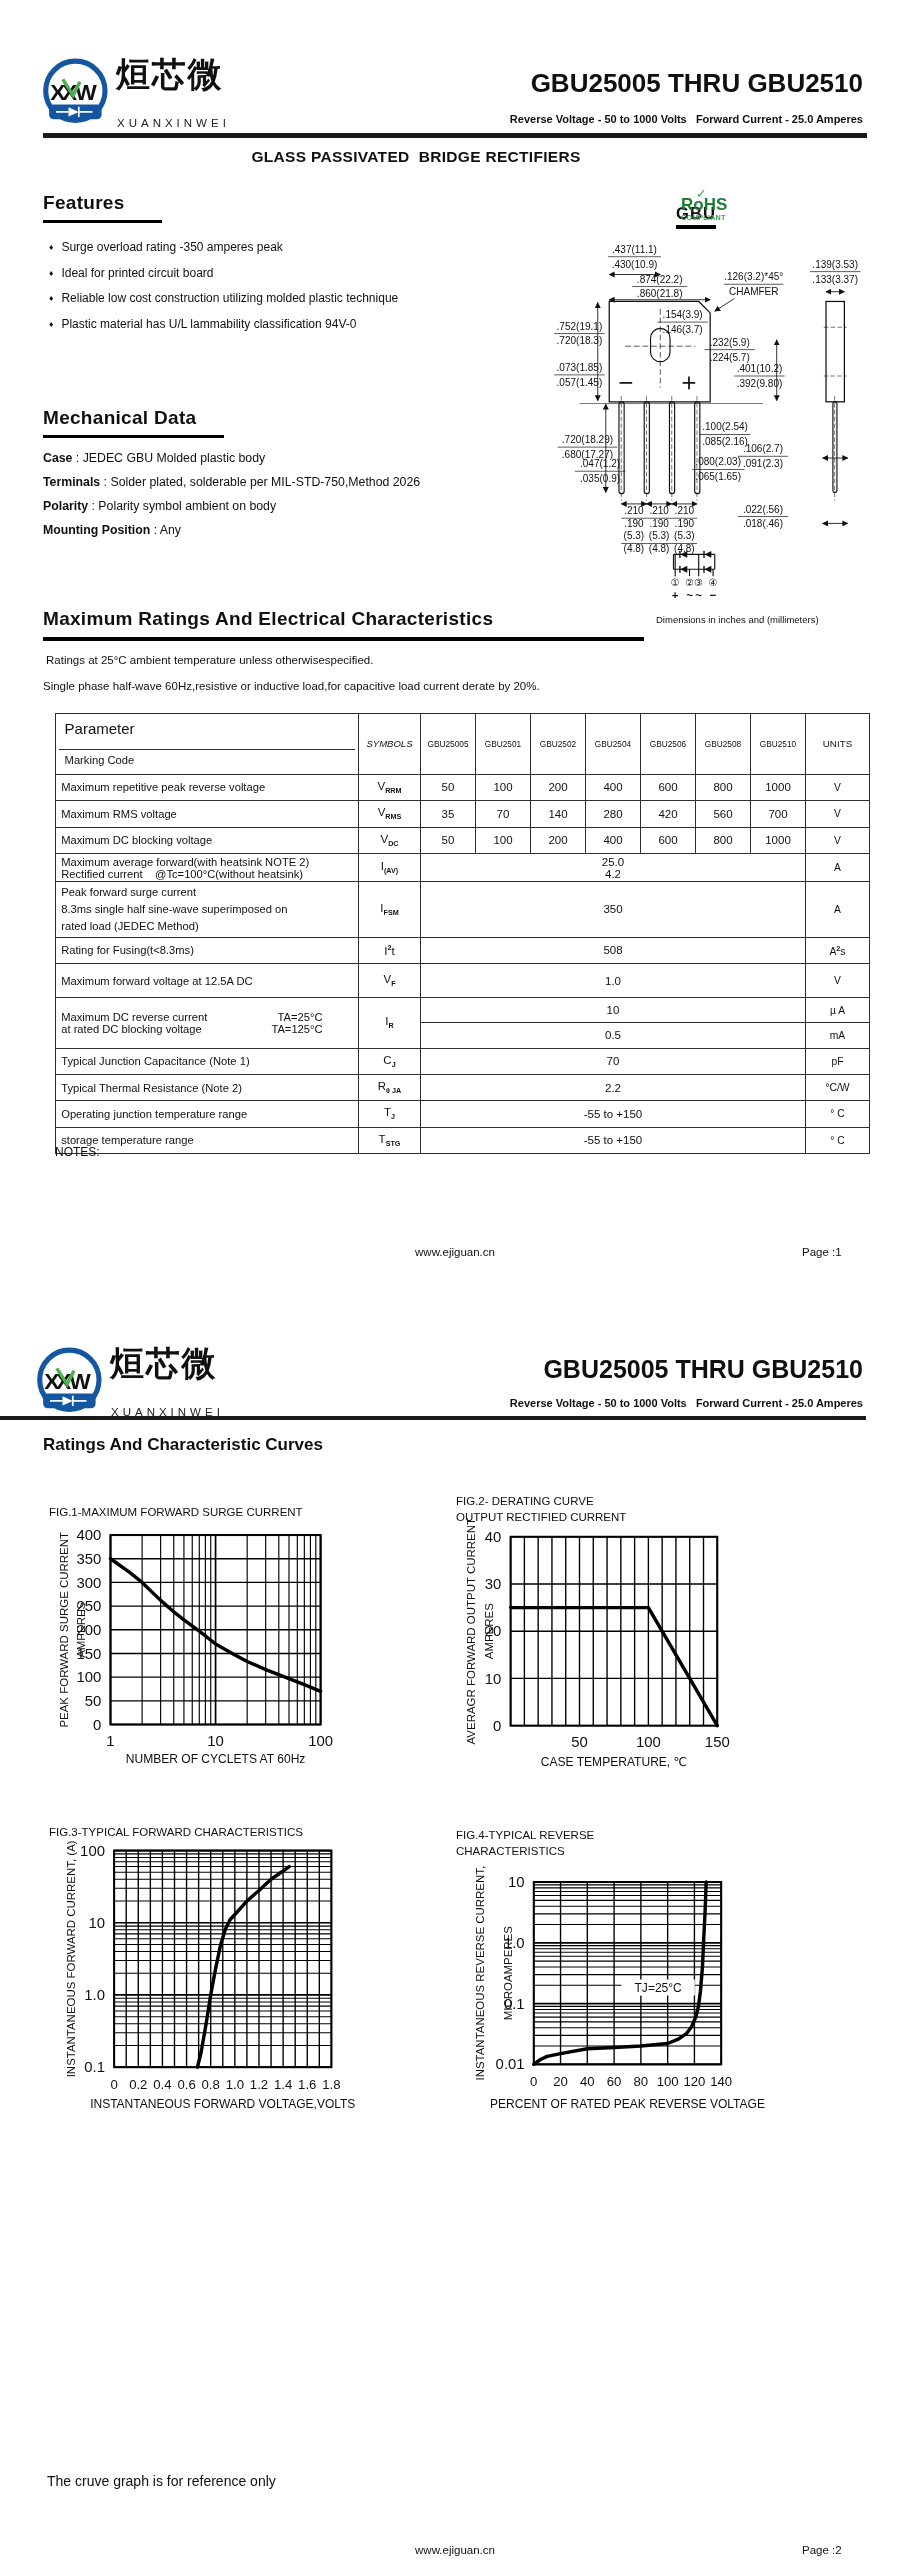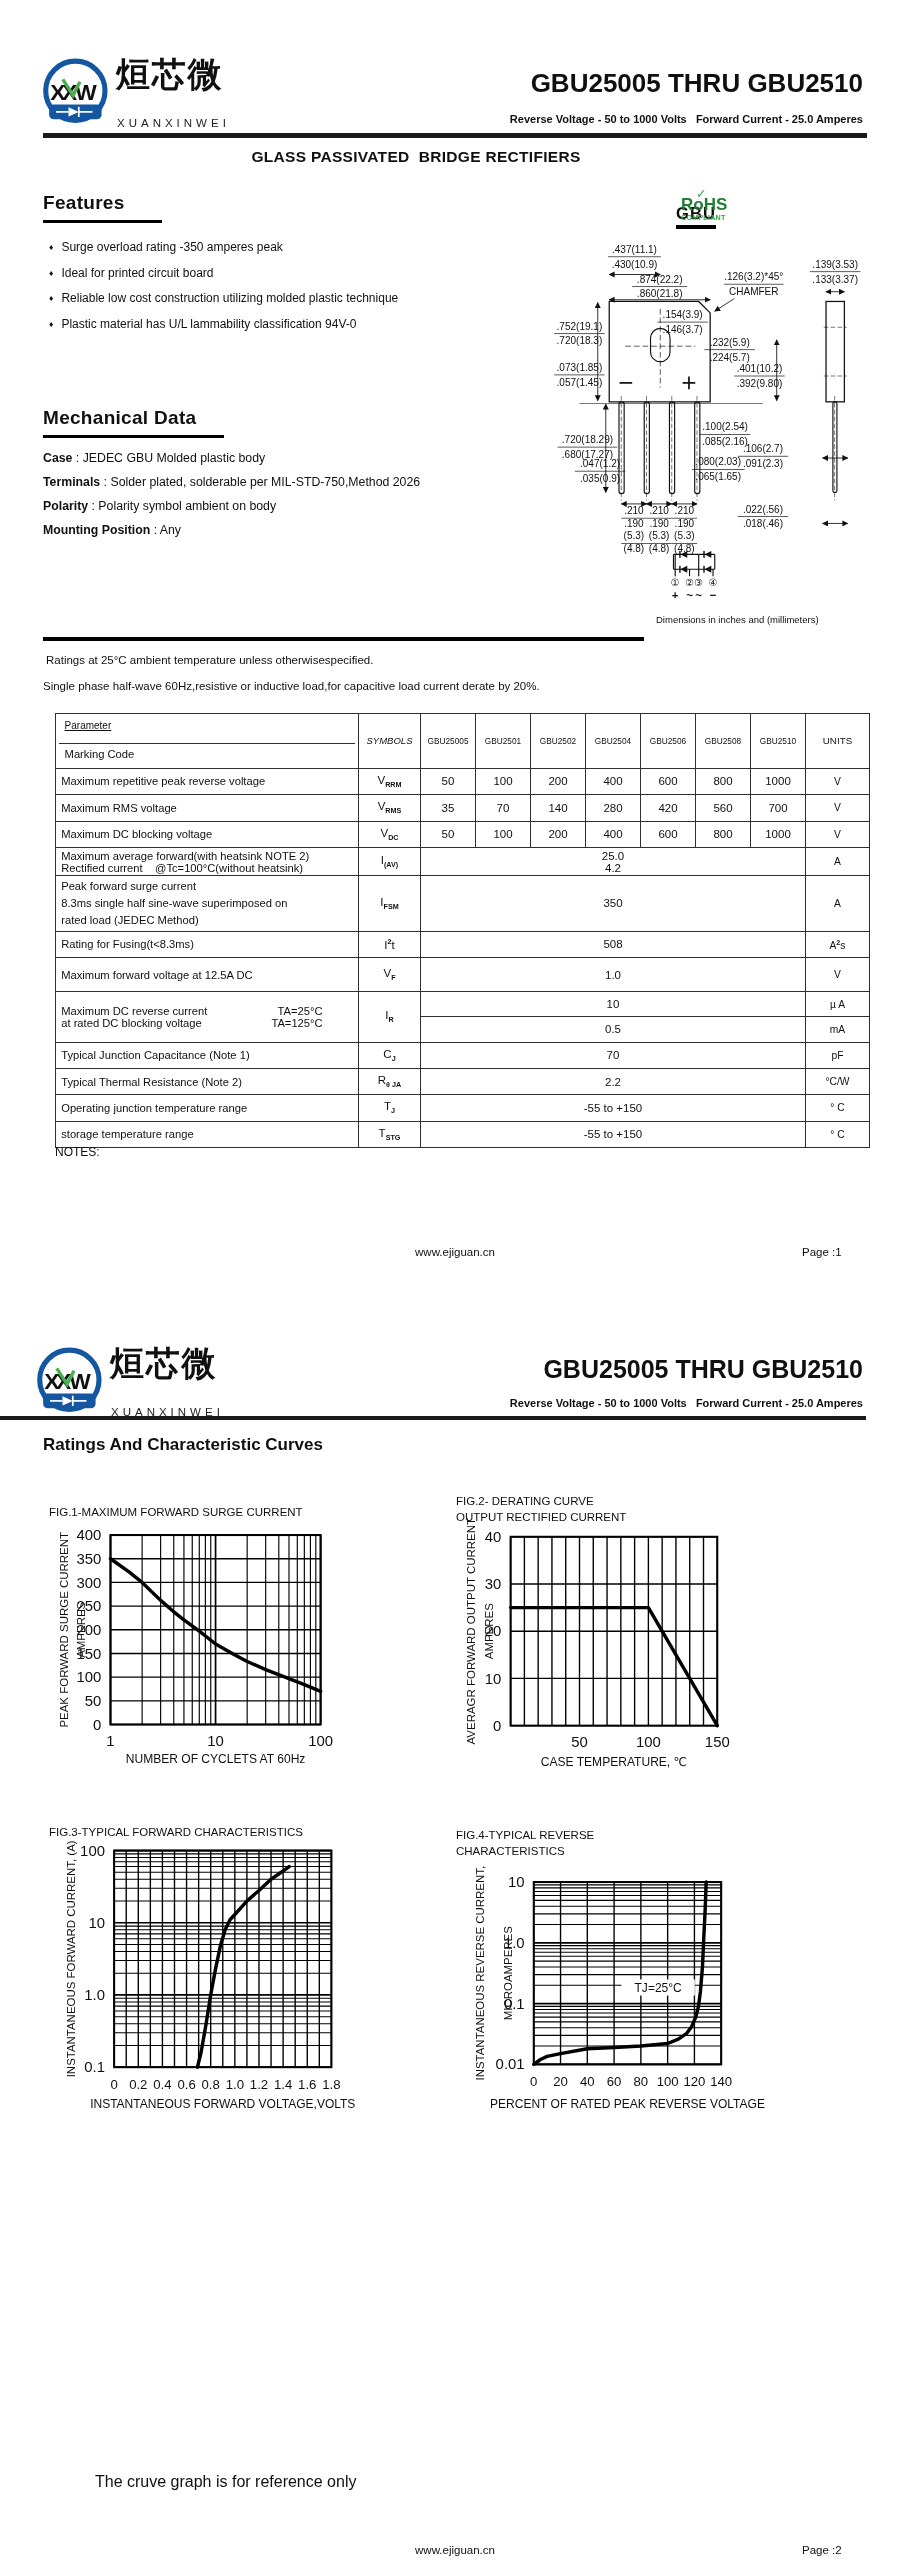--- a/index.html
+++ b/index.html
@@ -32,33 +32,33 @@
   .ratings .p{font-size:11.2px;text-align:left;padding-left:5.2px;}
   .ratings .v{text-align:center;font-size:11.5px;}
   .ratings .u{text-align:center;font-size:10.3px;}
   .dev{font-size:8.3px;font-weight:bold;text-align:center;padding:1.1px;}
   .sym-h{font-style:italic;font-size:9.5px;text-align:center;}
   .units-h{font-size:9.8px;font-weight:bold;text-align:center;}
   .sym{text-align:center;font-size:11.5px;}
   .sym sub{font-size:7.2px;font-weight:bold;}
   .sym sup,.u sup{font-size:7.2px;font-weight:bold;}
   .param-h{padding:0;}
-  .ph-top{border-bottom:1.1px solid #2e2e2e;padding:4.6px 0 11.5px 5.2px;font-size:10px;text-align:left;text-decoration:underline;}
+  .ph-top{border-bottom:1.1px solid #2e2e2e;padding:4.6px 0 11.5px 5.2px;font-size:15px;text-align:left;}
   .ph-bot{padding:4.6px 0 5.7px 5.2px;font-size:11.2px;text-align:left;}
   .r-std td{height:22px;}
   .pl{display:flex;justify-content:space-between;padding-right:32px;}
   .pre{white-space:pre;}
   .notes{display:flex;font-size:12px;}
   .notes .nlab{margin-right:9.2px;}
   .notes .nlines div{line-height:23px;}
   .footer-site{font-size:11.5px;text-align:center;width:910px;left:0;}
   .footer-page{font-size:11.5px;}
   .fig-title{font-size:11.5px;text-align:left;}
   .curves-heading{font-size:17px;font-weight:bold;}
-  .ref-note{font-size:16px;margin-left:48px;}
+  .ref-note{font-size:14px;}
   svg text{font-family:"Liberation Sans","DejaVu Sans",sans-serif;fill:#101010;}
   .dimtxt{font-size:17.5px;}
   .pinnum{font-size:17px;}
   .pinsym{font-size:20px;font-weight:bold;}
 </style>
 </head>
 <body>
 
 <div class="sheet" style="top:0;height:1288px;">
 
@@ -246,20 +246,21 @@
     </g>
   </svg>
 
   <div class="abs h1" style="left:43px;top:407px;">Mechanical Data</div>
   <div class="abs hbar" style="left:43px;top:435px;width:181px;"></div>
   <div class="abs mech-line" style="left:43px;top:451px;"><b>Case</b><span> : JEDEC GBU Molded plastic body</span></div>
   <div class="abs mech-line" style="left:43px;top:475px;"><b>Terminals</b><span> : Solder plated, solderable per MIL-STD-750,Method 2026</span></div>
   <div class="abs mech-line" style="left:43px;top:499px;"><b>Polarity</b><span> : Polarity symbol  ambient on body</span></div>
   <div class="abs mech-line" style="left:43px;top:523px;"><b>Mounting Position</b><span> : Any</span></div>
 
+  <div class="abs h1" style="left:43px;top:608px;">Maximum Ratings And Electrical Characteristics</div>
   <div class="abs hbar" style="left:43px;top:637px;width:601px;height:4px;"></div>
   <div class="abs small-note" style="left:656px;top:614px;">Dimensions in inches and (millimeters)</div>
   <div class="abs body-line" style="left:46px;top:654px;">Ratings at 25°C ambient temperature unless otherwisespecified.</div>
   <div class="abs body-line" style="left:43px;top:680px;">Single phase half-wave 60Hz,resistive or inductive load,for capacitive load current derate by 20%.</div>
 
   <table class="ratings abs" style="left:55px;top:713px;">
     <colgroup>
       <col style="width:303px">
         <col style="width:62px">
       <col style="width:55px">

